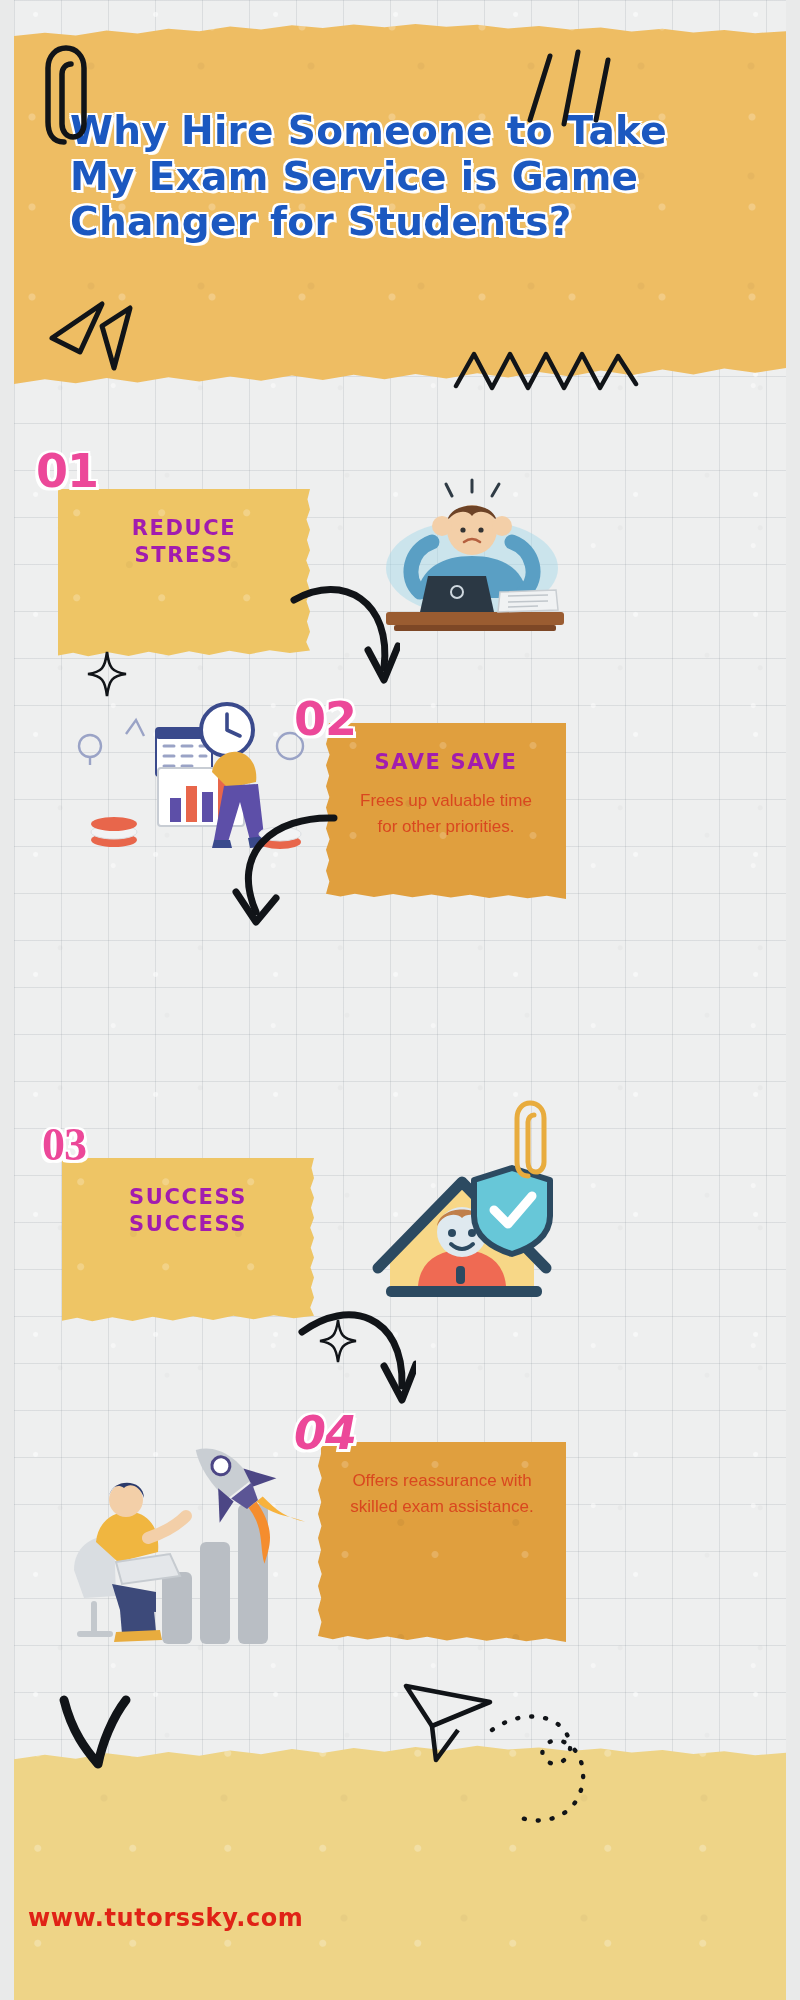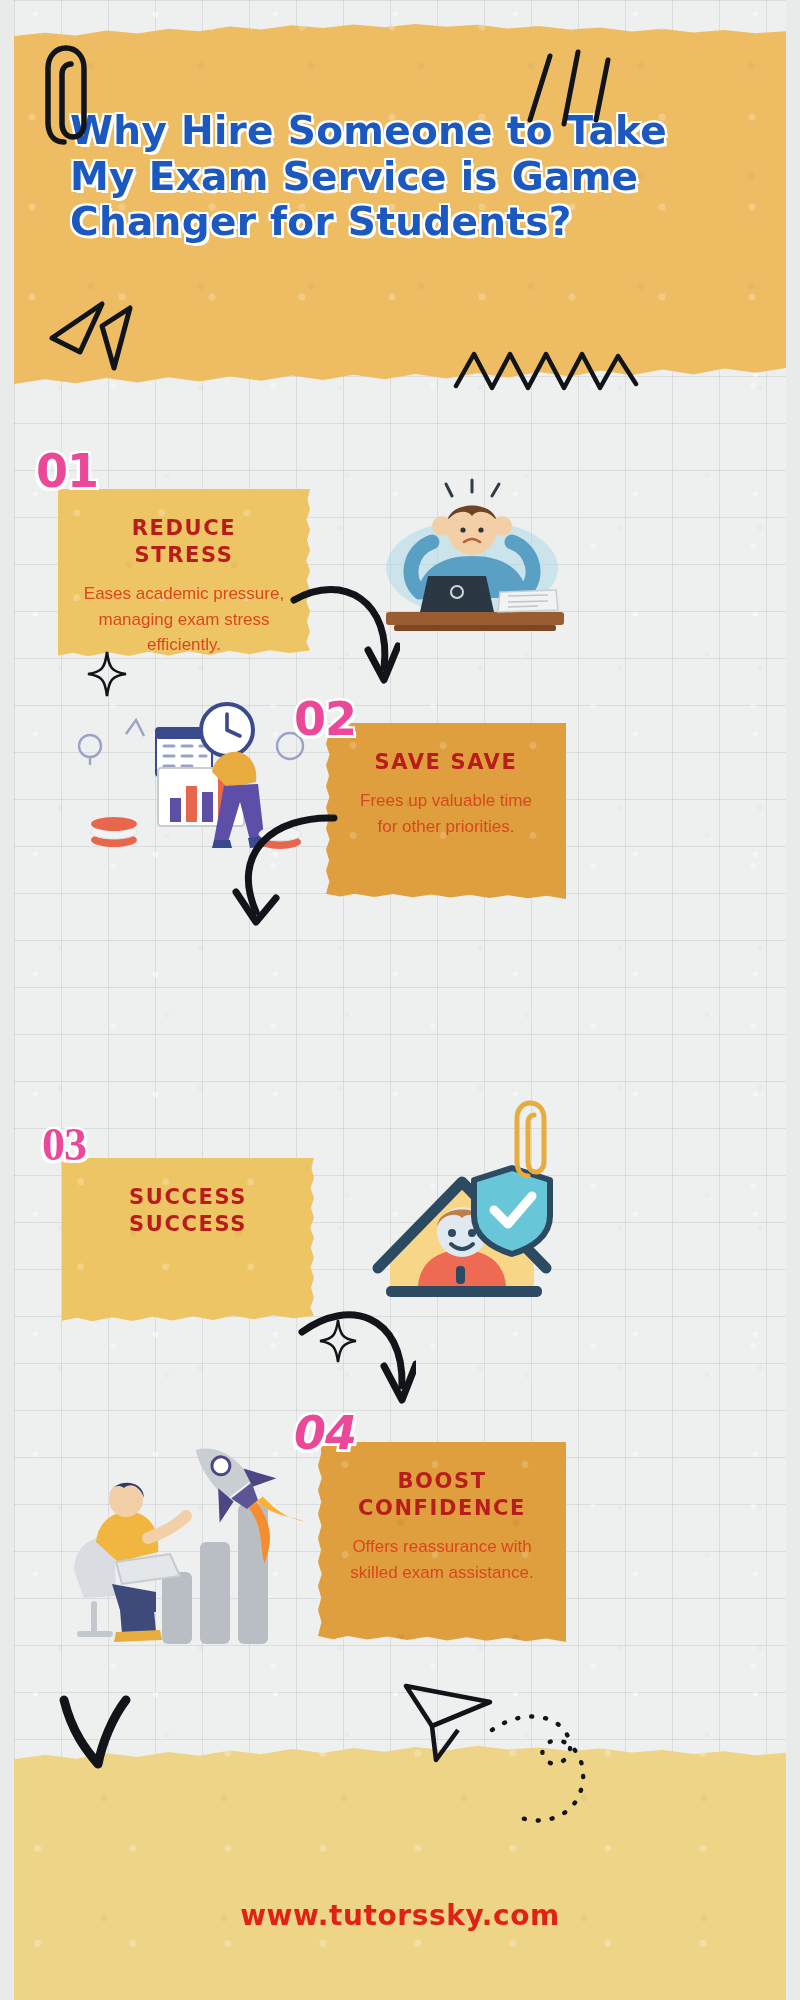--- a/index.html
+++ b/index.html
@@ -154,21 +154,21 @@
       radial-gradient(circle at 30% 25%, rgba(255,255,255,.18) 0 3px, transparent 4px),
       radial-gradient(circle at 72% 70%, rgba(0,0,0,.05) 0 3px, transparent 4px);
     background-size:90px 90px, 115px 115px;
   }
 
   .card-title {
     font-family:"DejaVu Sans", sans-serif;
     font-weight:bold;
     font-size:21px;
     letter-spacing:1.6px;
-    color:#b91c1c;
+    color:#a21caf;
     line-height:1.28;
     margin-bottom:12px;
   }
   .card-desc {
     font-family:"Liberation Sans", sans-serif;
     font-size:17px;
     line-height:1.52;
     color:#d9471f;
   }
 
@@ -182,26 +182,27 @@
     letter-spacing:-1px;
     text-shadow:
       2px 0 0 #fff, -2px 0 0 #fff, 0 2px 0 #fff, 0 -2px 0 #fff,
       2px 2px 0 #fff, -2px 2px 0 #fff, 2px -2px 0 #fff, -2px -2px 0 #fff,
       3px 3px 0 #fff, -3px 3px 0 #fff;
   }
 
   
   #footer-url {
     position:absolute; left:14px; bottom:68px; width:772px;
-    text-align:center; z-index:20;
+    z-index:20;
     font-family:"DejaVu Sans", sans-serif;
     font-weight:bold;
-    font-size:28px;
+    font-size:24px;
     letter-spacing:.6px;
     color:#e02216;
+    padding-left:14px;
   }
 
   
   .illo { position:absolute; z-index:9; }
 
   
   .doodle { position:absolute; z-index:25; pointer-events:none; }
   .arrow  { position:absolute; z-index:22; pointer-events:none; }
 </style>
 </head>
@@ -237,21 +238,20 @@
   <svg class="doodle" style="left:44px; top:296px; width:110px; height:96px;" viewBox="0 0 110 96">
     <path d="M8 42 L58 8 L36 56 Z" fill="none" stroke="#111418" stroke-width="5" stroke-linejoin="round"></path>
     <path d="M58 30 L86 12 L70 72 Z" fill="none" stroke="#111418" stroke-width="5" stroke-linejoin="round"></path>
   </svg>
 
   <div class="step-num" style="left:36px; top:444px;">01</div>
 
   <div class="card left tone-light" style="left:58px; top:489px; width:252px; height:170px;">
     <div class="paperfill"></div>
     <div class="card-title">REDUCE STRESS</div>
-    <div class="card-desc">Eases academic pressure, managing exam stress efficiently.</div>
   </div>
 
   <svg class="illo" style="left:380px; top:472px; width:190px; height:170px;" viewBox="0 0 190 170">
     <ellipse cx="92" cy="96" rx="86" ry="48" fill="#9fd8e8" opacity=".45"></ellipse>
 
     <path d="M36 126 C40 96 62 84 92 84 C122 84 144 96 148 126 Z" fill="#5a9fc4"></path>
 
     <path d="M40 120 C24 106 30 78 52 70" stroke="#5a9fc4" stroke-width="15" fill="none" stroke-linecap="round"></path>
     <path d="M144 120 C160 106 154 78 132 70" stroke="#5a9fc4" stroke-width="15" fill="none" stroke-linecap="round"></path>
 
@@ -368,21 +368,20 @@
 
   <svg class="doodle" style="left:512px; top:1098px; width:46px; height:86px;" viewBox="0 0 46 86">
     <path d="M16 78 C8 78 5 71 5 63 L5 20 C5 11 11 5 18 5 C26 5 32 11 32 20 L32 64
              C32 70 28 74 24 74 C19 74 16 70 16 64 L16 24 C16 20 19 17 22 17" fill="none" stroke="#e8ac3e" stroke-width="5" stroke-linecap="round"></path>
   </svg>
 
   <div class="step-num" style="left:294px; top:1406px;font-style:italic;">04</div>
 
   <div class="card right tone-dark" style="left:318px; top:1442px; width:248px; height:200px;">
     <div class="paperfill"></div>
-    <div class="card-title">BOOST CONFIDENCE</div>
     <div class="card-desc">Offers reassurance with skilled exam assistance.</div>
   </div>
 
   <svg class="illo" style="left:60px; top:1420px; width:250px; height:230px;" viewBox="0 0 250 230">
 
     <rect x="178" y="84" width="30" height="140" rx="6" fill="#b9bec4"></rect>
     <rect x="140" y="122" width="30" height="102" rx="6" fill="#b9bec4"></rect>
     <rect x="102" y="152" width="30" height="72" rx="6" fill="#b9bec4"></rect>
 
     <path d="M14 150 C14 126 34 114 54 116 L56 176 L24 178 Z" fill="#d9dde1"></path>

